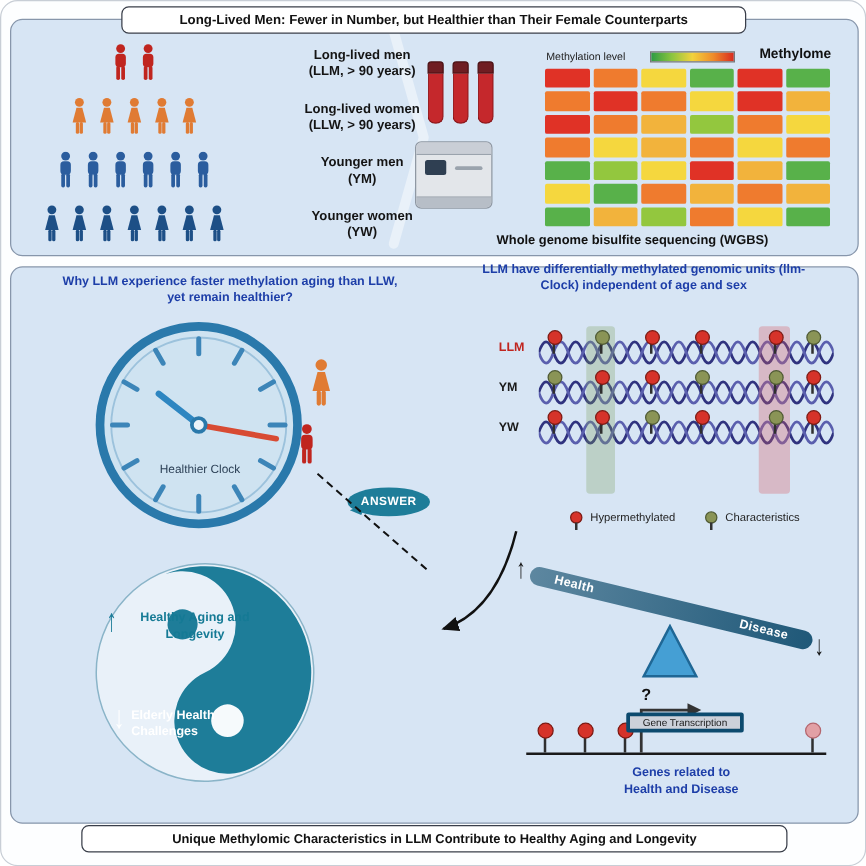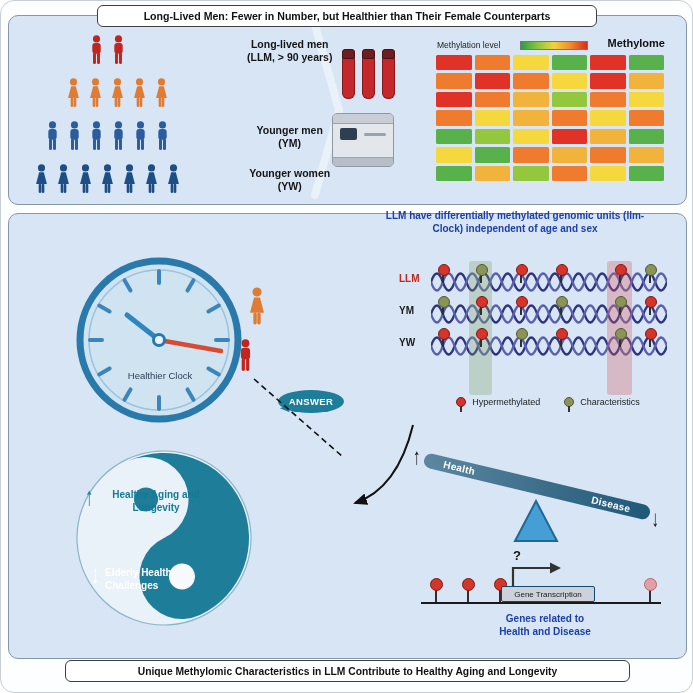--- a/index.html
+++ b/index.html
@@ -64,41 +64,41 @@
   .lolli{position:absolute;top:1px;width:12px;height:20px;transform:translateX(-50%);z-index:3;}
   .lolli::before{content:"";position:absolute;left:5px;top:9px;width:2px;height:10px;background:#2f2f2f;}
   .lolli::after{content:"";position:absolute;left:1px;top:0;width:10px;height:10px;border-radius:50%;}
   .lolli.hyper::after{background:#d6332a;border:1.5px solid #7d1a13;}
   .lolli.hypo::after{background:#8a9456;border:1.5px solid #4f5a33;}
   .band{position:absolute;top:-2px;height:134px;border-radius:3px;z-index:2;}
   .band-left{left:70px;width:23px;background:rgba(125,160,95,0.30);}
   .band-right{left:208px;width:25px;background:rgba(214,92,103,0.32);}
   
   .leg-row{left:424px;top:396px;width:246px;display:flex;gap:24px;justify-content:center;}
-  .leg-item{display:flex;align-items:flex-start;font-size:9px;color:#222;}
+  .leg-item{display:flex;align-items:flex-start;font-size:9px;color:#222;margin-top:12px;}
   .leg-dot{position:relative;width:10px;height:10px;border-radius:50%;border:1.5px solid;display:inline-block;margin-right:6px;}
   .leg-dot::after{content:"";position:absolute;left:3px;top:8px;width:1.5px;height:6px;background:#333;}
   
   .seesaw{left:412px;top:446px;width:250px;height:108px;}
   .seesaw-bar{position:absolute;left:8px;top:32px;width:232px;height:15px;border-radius:8px;background:linear-gradient(90deg,#5d87a0,#1f5878);transform:rotate(13.5deg);display:flex;justify-content:space-between;align-items:center;padding:0 20px;color:#fff;font-weight:bold;font-size:10px;letter-spacing:.3px;}
   .fulcrum-svg{position:absolute;left:100px;top:52px;width:46px;height:44px;}
   .ss-arrow{position:absolute;font-size:15px;font-weight:bold;color:#111;transform:scaleY(1.5);}
   .ss-up{left:0;top:0;}
   .ss-down{right:4px;top:62px;}
   
   .gene{left:420px;top:549px;width:248px;height:100px;}
   .gene-line{position:absolute;left:0;top:52px;width:240px;height:2px;background:#1a1a1a;}
   .gene-lolli{position:absolute;top:28px;width:13px;height:26px;}
   .gene-lolli::before{content:"";position:absolute;left:5.5px;top:10px;width:2px;height:14px;background:#2f2f2f;}
   .gene-lolli::after{content:"";position:absolute;left:1px;top:0;width:11px;height:11px;border-radius:50%;background:#d6332a;border:1.5px solid #7d1a13;}
   .gene-lolli.pale::after{background:#e2a0a5;border-color:#b4666e;}
   .gl-1{left:8px;} .gl-2{left:40px;} .gl-3{left:72px;} .gl-4{left:222px;}
   .tss-svg{position:absolute;left:88px;top:8px;width:56px;height:46px;}
   .gene-q{position:absolute;left:92px;top:-2px;font-size:13px;font-weight:bold;color:#111;}
-  .gene-box{position:absolute;left:80px;top:36px;width:94px;height:16px;background:#ccd1da;border:1px solid #0c4a6e;border-radius:2px;display:flex;align-items:center;justify-content:center;font-size:8px;color:#1a1a1a;}
+  .gene-box{position:absolute;left:80px;top:20px;width:94px;height:16px;background:#ccd1da;border:3px solid #0c4a6e;border-radius:2px;display:flex;align-items:center;justify-content:center;font-size:8px;color:#1a1a1a;}
   .gene-caption{position:absolute;left:0;top:62px;width:248px;text-align:center;font-weight:bold;font-size:10px;color:#1d3ea8;line-height:1.3;}
   
   .overlay{position:absolute;left:0;top:0;width:693px;height:693px;pointer-events:none;z-index:5;}
 </style>
 </head>
 <body>
 
 <div class="page">
 
   <svg width="0" height="0" style="position:absolute" aria-hidden="true">
@@ -149,20 +149,24 @@
           <svg viewBox="0 0 24 48" class="person" style="fill: rgb(224, 123, 51);">
             <use href="#sym-woman"></use>
           </svg>
           <svg viewBox="0 0 24 48" class="person" style="fill: rgb(224, 123, 51);">
             <use href="#sym-woman"></use>
           </svg>
           <svg viewBox="0 0 24 48" class="person" style="fill: rgb(224, 123, 51);">
             <use href="#sym-woman"></use>
           </svg>
         </div>
+        <div class="pop-label">
+          <div>Long-lived women</div>
+          <div>(LLW, &gt; 90 years)</div>
+        </div>
       </div>
       <div class="pop-row">
         <div class="pop-icons">
           <svg viewBox="0 0 24 48" class="person" style="fill: rgb(43, 93, 158);">
             <use href="#sym-man"></use>
           </svg>
           <svg viewBox="0 0 24 48" class="person" style="fill: rgb(43, 93, 158);">
             <use href="#sym-man"></use>
           </svg>
           <svg viewBox="0 0 24 48" class="person" style="fill: rgb(43, 93, 158);">
@@ -276,23 +280,28 @@
       <div class="hm-cell" style="background: rgb(242, 179, 60);"></div>
       <div class="hm-cell" style="background: rgb(239, 123, 46);"></div>
       <div class="hm-cell" style="background: rgb(242, 179, 60);"></div>
       <div class="hm-cell" style="background: rgb(88, 177, 74);"></div>
       <div class="hm-cell" style="background: rgb(242, 179, 60);"></div>
       <div class="hm-cell" style="background: rgb(147, 199, 62);"></div>
       <div class="hm-cell" style="background: rgb(239, 123, 46);"></div>
       <div class="hm-cell" style="background: rgb(245, 215, 62);"></div>
       <div class="hm-cell" style="background: rgb(88, 177, 74);"></div>
     </div>
+  <div class="abs wgbs-caption">Whole genome bisulfite sequencing (WGBS)</div>
 
   <div class="panel bottom-panel"></div>
 
+  <div class="abs q-head q-left">
+    <div>Why LLM experience faster methylation aging than LLW,</div>
+    <div>yet remain healthier?</div>
+  </div>
   <div class="abs q-head q-right">
     <div>LLM have differentially methylated genomic units (llm-</div>
     <div>Clock) independent of age and sex</div>
   </div>
 
   <svg class="abs clock-svg" viewBox="-90 -90 180 180">
     <circle r="79" fill="#cfe3f1" stroke="#2a79ab" stroke-width="7"></circle>
     <circle r="70" fill="none" stroke="#9cc2dc" stroke-width="1.5"></circle>
     <g id="clock-ticks" stroke="#3c85b8" stroke-width="4" stroke-linecap="round">
         <line x1="57.0" y1="0.0" x2="69.0" y2="0.0"></line>

